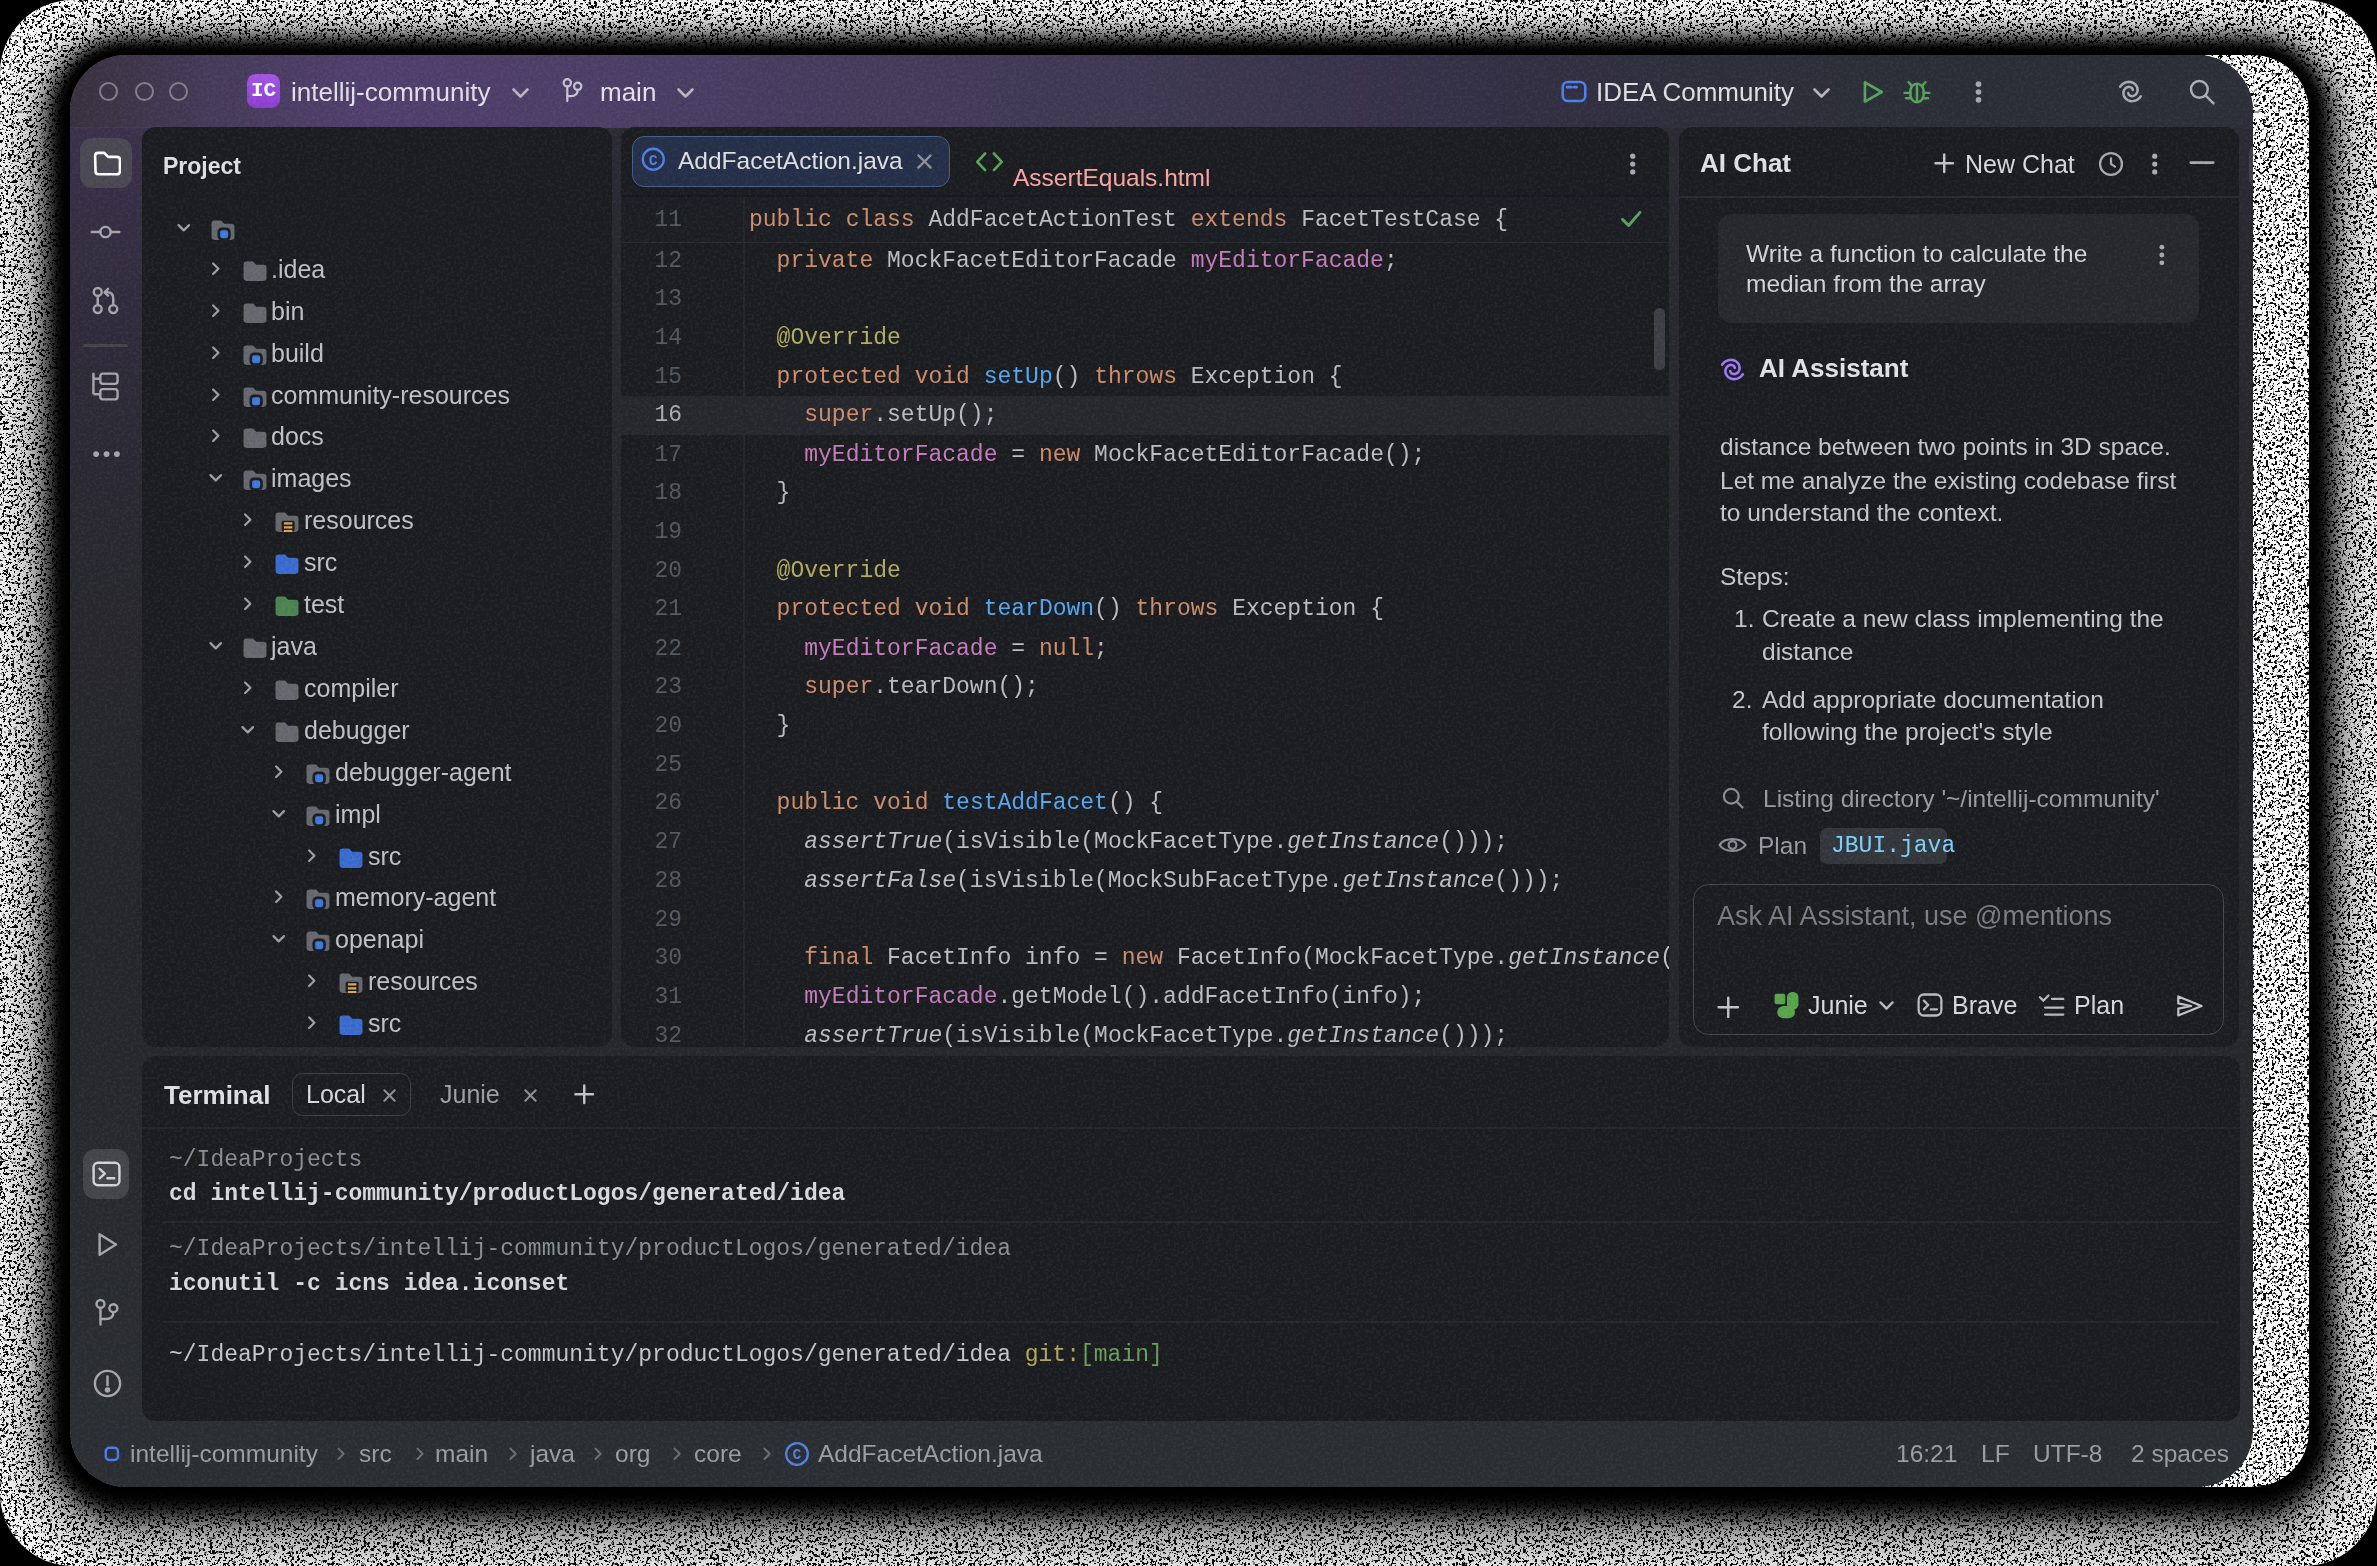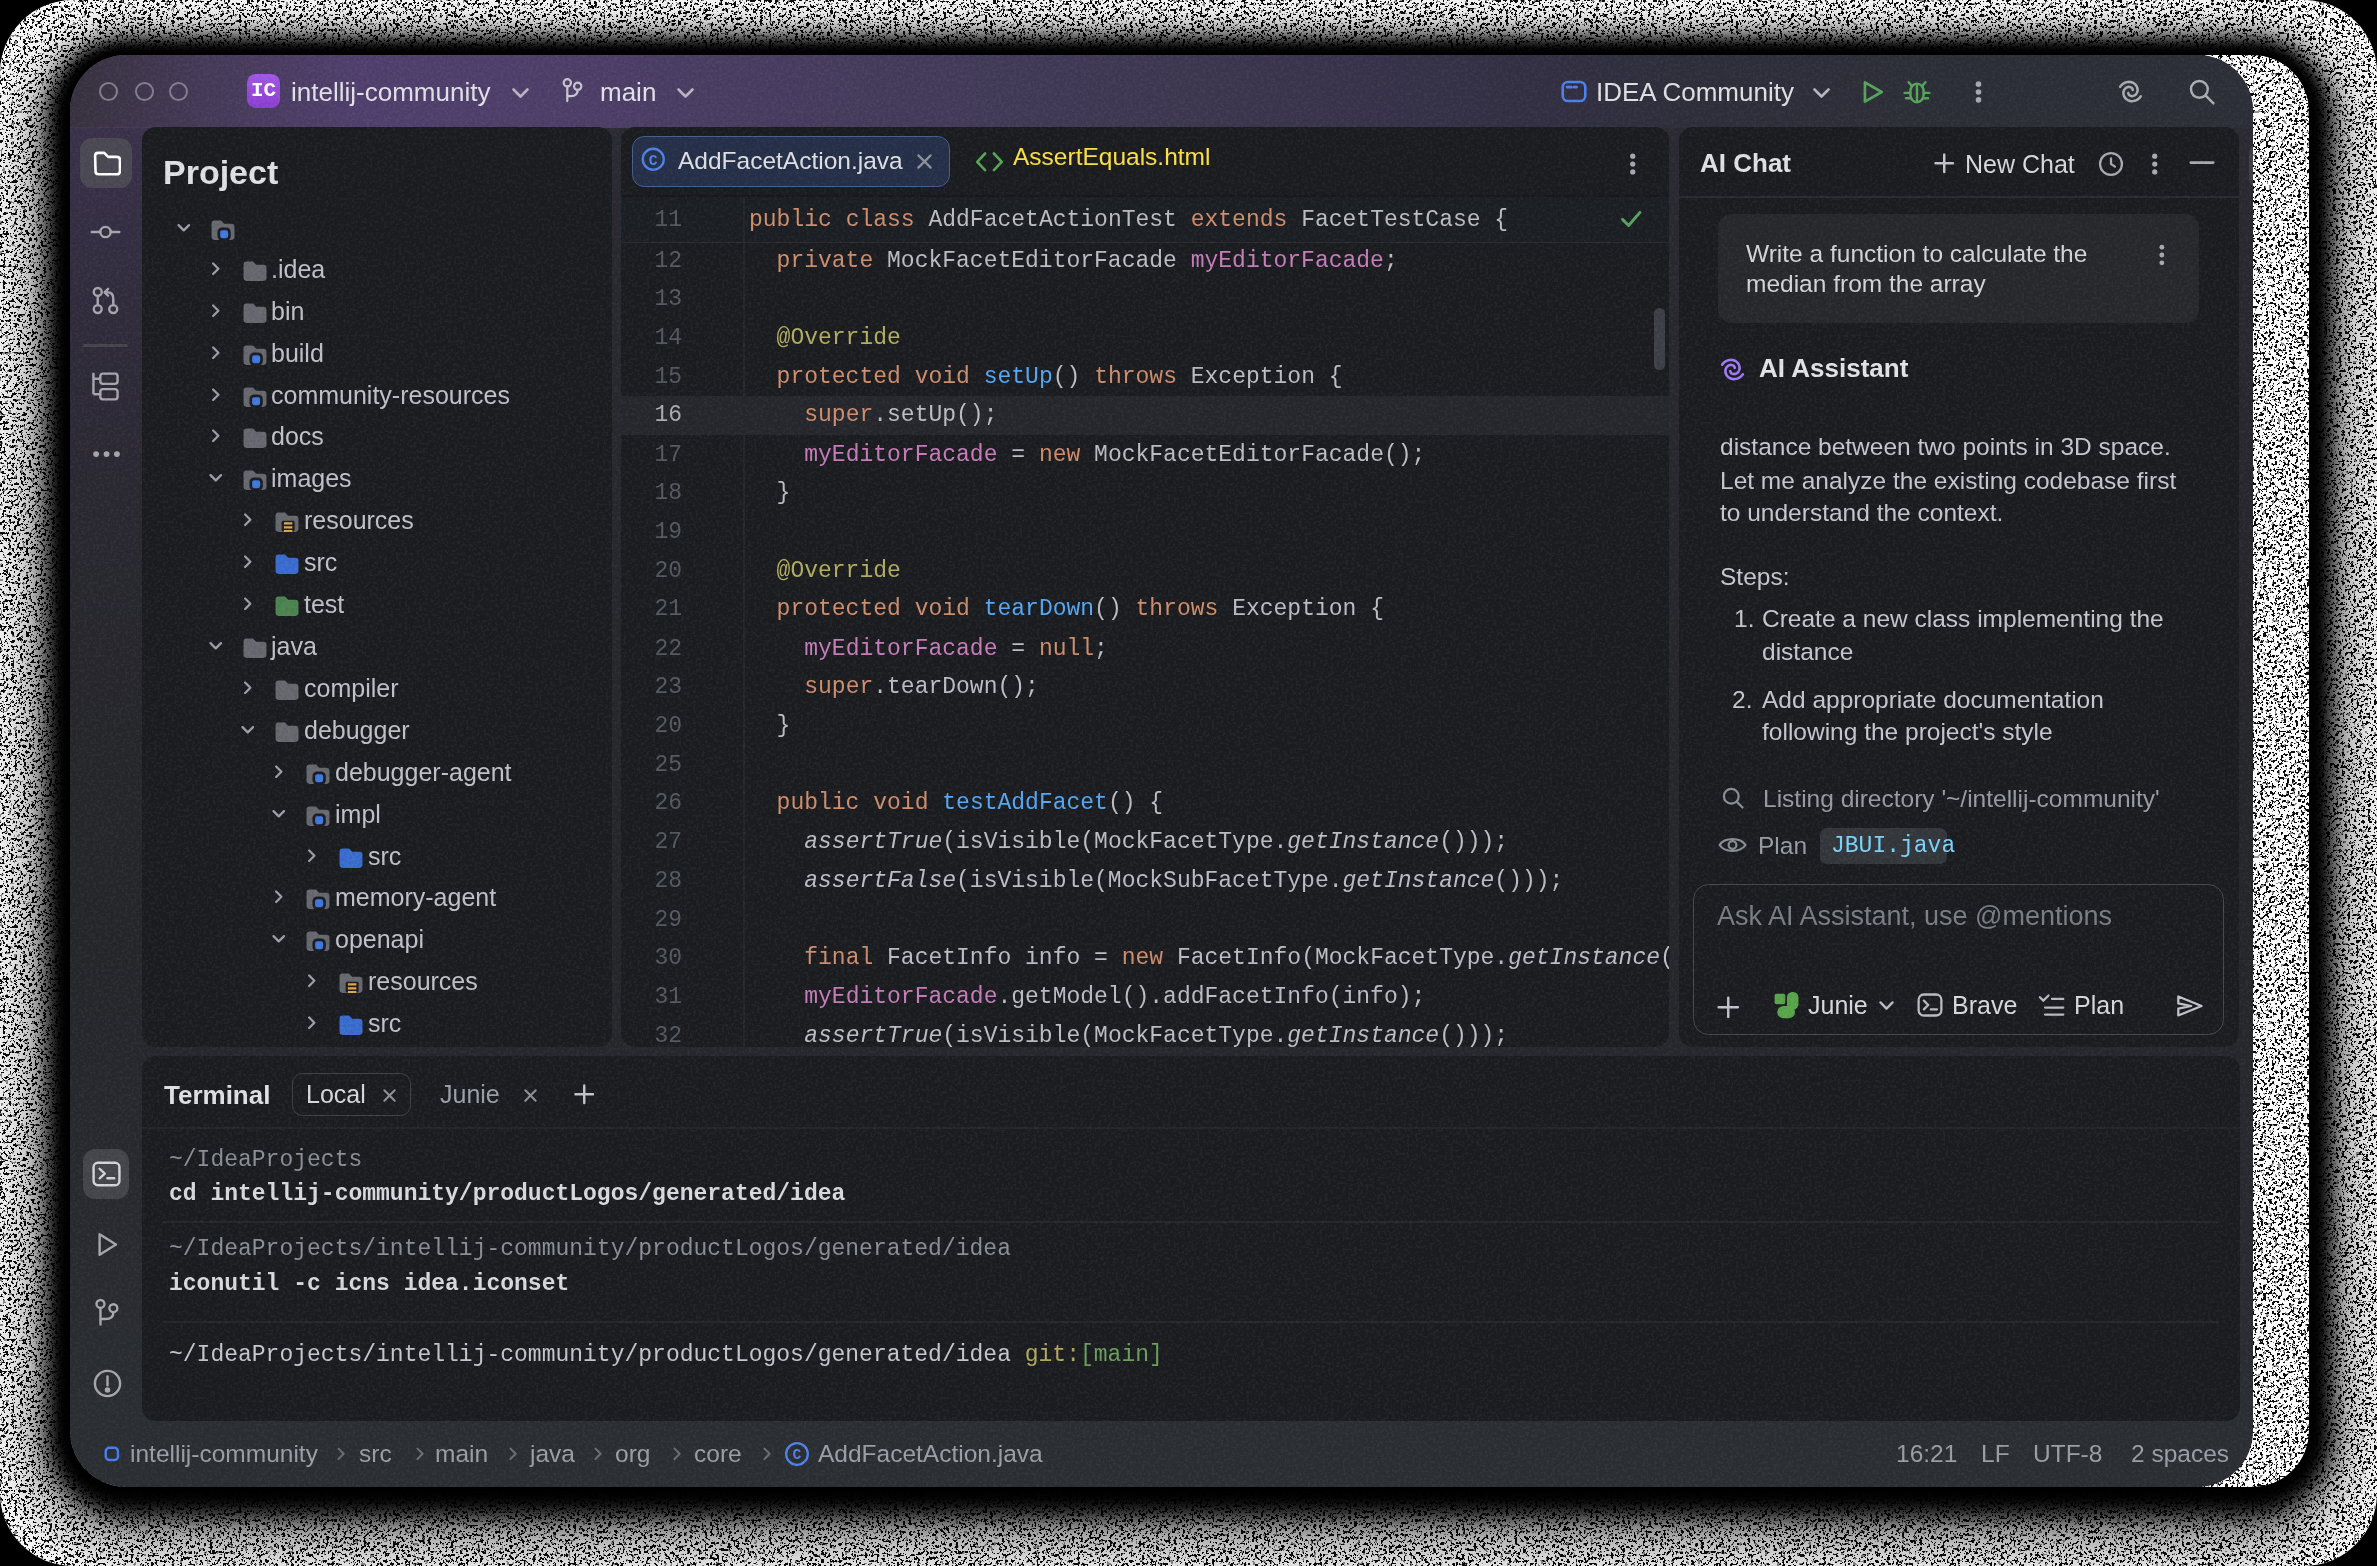--- a/index.html
+++ b/index.html
@@ -22,21 +22,21 @@
 .tbtxt{position:absolute;top:79px;height:27px;line-height:27px;color:#e3e1e9;font-size:26px;}
 .panel{position:absolute;background:#1b1d21;border-radius:14px;}
 #p-proj{left:142px;top:127px;width:470px;height:920px;}
 #p-edit{left:621px;top:127px;width:1048px;height:920px;}
 #p-chat{left:1679px;top:127px;width:560px;height:920px;}
 #p-term{left:142px;top:1056px;width:2098px;height:365px;}
 #wco{position:absolute;left:-70px;top:-55px;width:2377px;height:1566px;}
 svg{display:block}
 .ic{position:absolute;}
 #p-proj{overflow:hidden}
-.phead{position:absolute;left:21px;top:26px;font-size:34px;font-weight:700;color:#dfe1e5;}
+.phead{position:absolute;left:21px;top:26px;font-size:23px;font-weight:700;color:#dfe1e5;}
 .trow{position:absolute;left:0;width:100%;height:42px;}
 .trow .chev{position:absolute;top:12.2px;}
 .trow .fold{position:absolute;top:9.6px;}
 .trow .lbl{position:absolute;top:0;height:42px;line-height:42px;font-size:25px;color:#bfc2c7;white-space:nowrap;}
 .trow .path{color:#73767d;margin-left:12.2px;}
 .tabtxt{position:absolute;height:52px;line-height:52px;font-size:24.5px;white-space:nowrap;}
 .codeline{position:absolute;height:38px;line-height:38px;font-family:"Liberation Mono",monospace;font-size:23px;color:#bcbec4;white-space:pre;}
 .lnum{position:absolute;width:61px;text-align:right;height:38px;line-height:38px;font-family:"Liberation Mono",monospace;font-size:23px;color:#555a61;}
 .k{color:#cf8e6d}.fld{color:#c77dbb}.m{color:#56a8f5}.an{color:#b3ae60}.it{font-style:italic}
 .chtxt{position:absolute;font-size:24.5px;color:#c6c8cd;white-space:nowrap;height:33px;line-height:33px;}
@@ -440,21 +440,21 @@
       </svg>
       <div class="tabtxt" style="left:57px;top:7.9px;color:#dee0e3">AddFacetAction.java</div>
       <svg class="ic" style="left:293px;top:23.6px" width="21" height="21" viewBox="0 0 24 24">
               <path d="M5 5 L19 19 M19 5 L5 19" stroke="#8e939a" stroke-width="2.6" stroke-linecap="round"></path>
             </svg>
       <svg class="ic" style="left:351px;top:23px" width="35" height="24.5" viewBox="0 0 40 28">
               <g stroke="#57a757" stroke-width="3" fill="none" stroke-linecap="round" stroke-linejoin="round">
                 <path d="M15 4 L6 13.5 L15 23 M25 4 L34 13.5 L25 23"></path>
               </g>
             </svg>
-      <div class="tabtxt" style="left:392px;top:4px;color:#fde047">AssertEquals.html</div>
+      <div class="tabtxt" style="left:392px;top:25px;color:#fca5a5">AssertEquals.html</div>
       <svg class="ic" style="left:1003px;top:22px" width="17.5" height="30" viewBox="0 0 20 34">
               <g fill="#a6a9b0">
                 <circle cx="10" cy="8" r="3"></circle>
                 <circle cx="10" cy="17" r="3"></circle>
                 <circle cx="10" cy="26" r="3"></circle>
               </g>
             </svg>
       <div class="hdiv" style="left:0;top:68px;width:1048px;background:#17181c"></div>
 
       <div class="abs" style="left:0;top:70px;width:1048px;height:45px;background:#1c1f24;border-bottom:1.7px solid #2b2d32">

